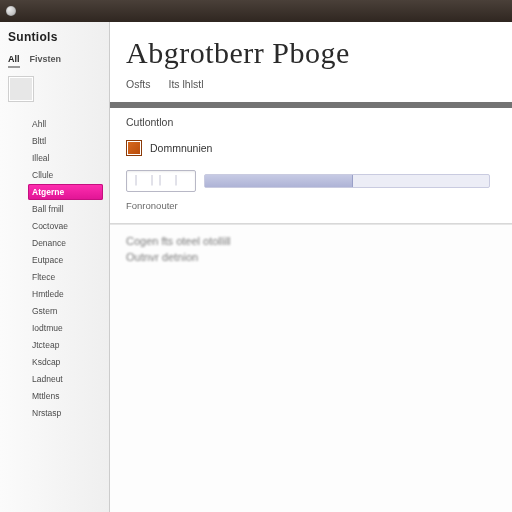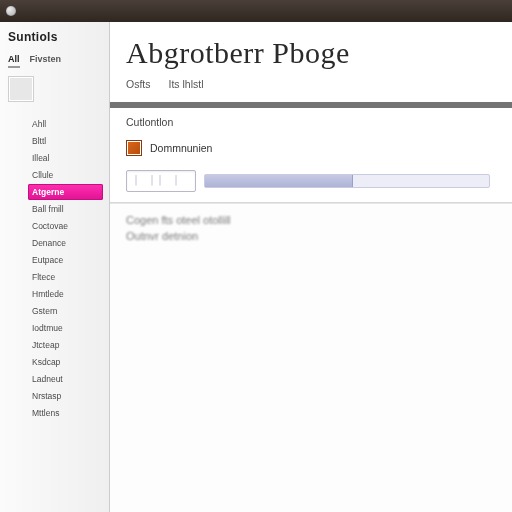--- a/index.html
+++ b/index.html
@@ -62,22 +62,22 @@
         <div class="sb-item">Coctovae</div>
         <div class="sb-item">Denance</div>
         <div class="sb-item">Eutpace</div>
         <div class="sb-item">Fltece</div>
         <div class="sb-item">Hmtlede</div>
         <div class="sb-item">Gstern</div>
         <div class="sb-item">Iodtmue</div>
         <div class="sb-item">Jtcteap</div>
         <div class="sb-item">Ksdcap</div>
         <div class="sb-item">Ladneut</div>
+        <div class="sb-item">Mttlens</div>
         <div class="sb-item">Nrstasp</div>
-        <div class="sb-item">Mttlens</div>
       </div>
     </aside>
 
     <main class="main">
       <h1 class="app-title">Abgrotberr Pboge</h1>
 
       <div class="toolbar">
         <div class="tool">Osfts</div>
         <div class="tool">Its lhlstl</div>
       </div>
@@ -89,20 +89,21 @@
         <div class="row-label">Dommnunien</div>
       </div>
 
       <div class="field-row">
         <div class="field">| || |</div>
         <div class="progress">
           <div class="fill"></div>
         </div>
       </div>
 
+      <div class="subtext">Fonronouter</div>
 
       <div class="sep"></div>
 
       <div class="content">
         <div class="content-line">Cogen fts oteel otollill</div>
         <div class="content-line">Outnvr detnion</div>
       </div>
     </main>
 
   </div>

